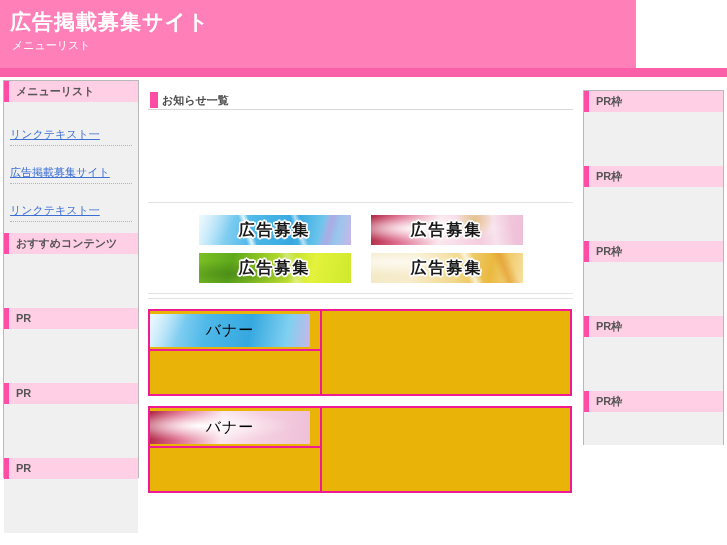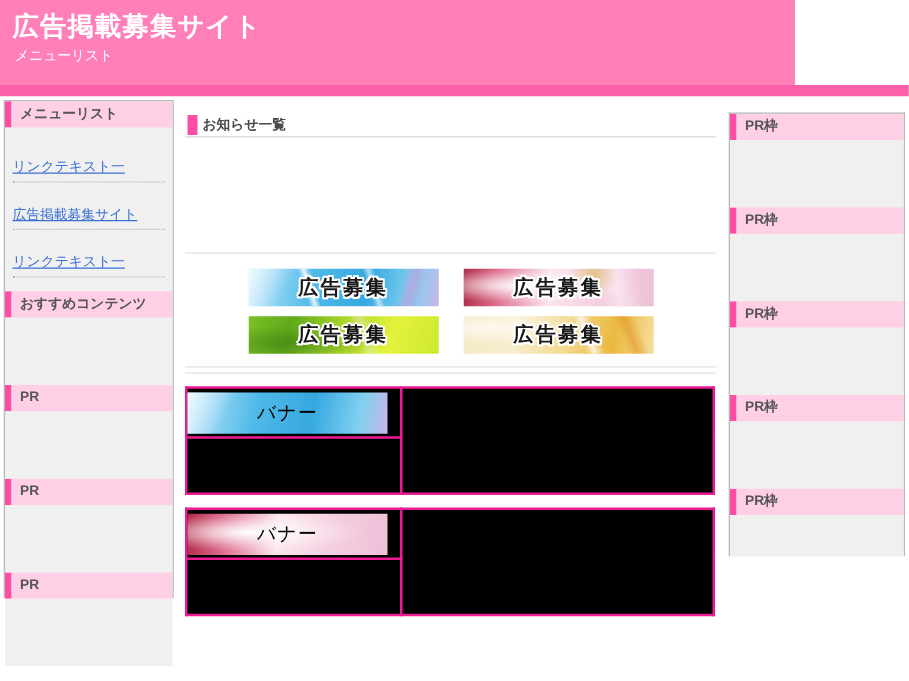--- a/index.html
+++ b/index.html
@@ -213,21 +213,21 @@
   .banner-table {
     border-collapse: collapse;
     table-layout: fixed;
     width: 422px;
     margin-top: 10px;
     border: 2px solid #ef1b95;
     background: #ffffff;
   }
   .banner-table td {
     border: 2px solid #ef1b95;
-    background: #000000;
+    background: #eab308;
     vertical-align: middle;
     padding: 0;
   }
   .bt-img-cell { width: 172px; height: 40px; padding: 3px 4px; }
   .bt-text-cell { width: 172px; height: 45px; }
   .bt-desc-cell { width: 250px; }
   .bt-banner {
     position: relative;
     width: 160px; height: 33px;
     display: flex; align-items: center; justify-content: center;

